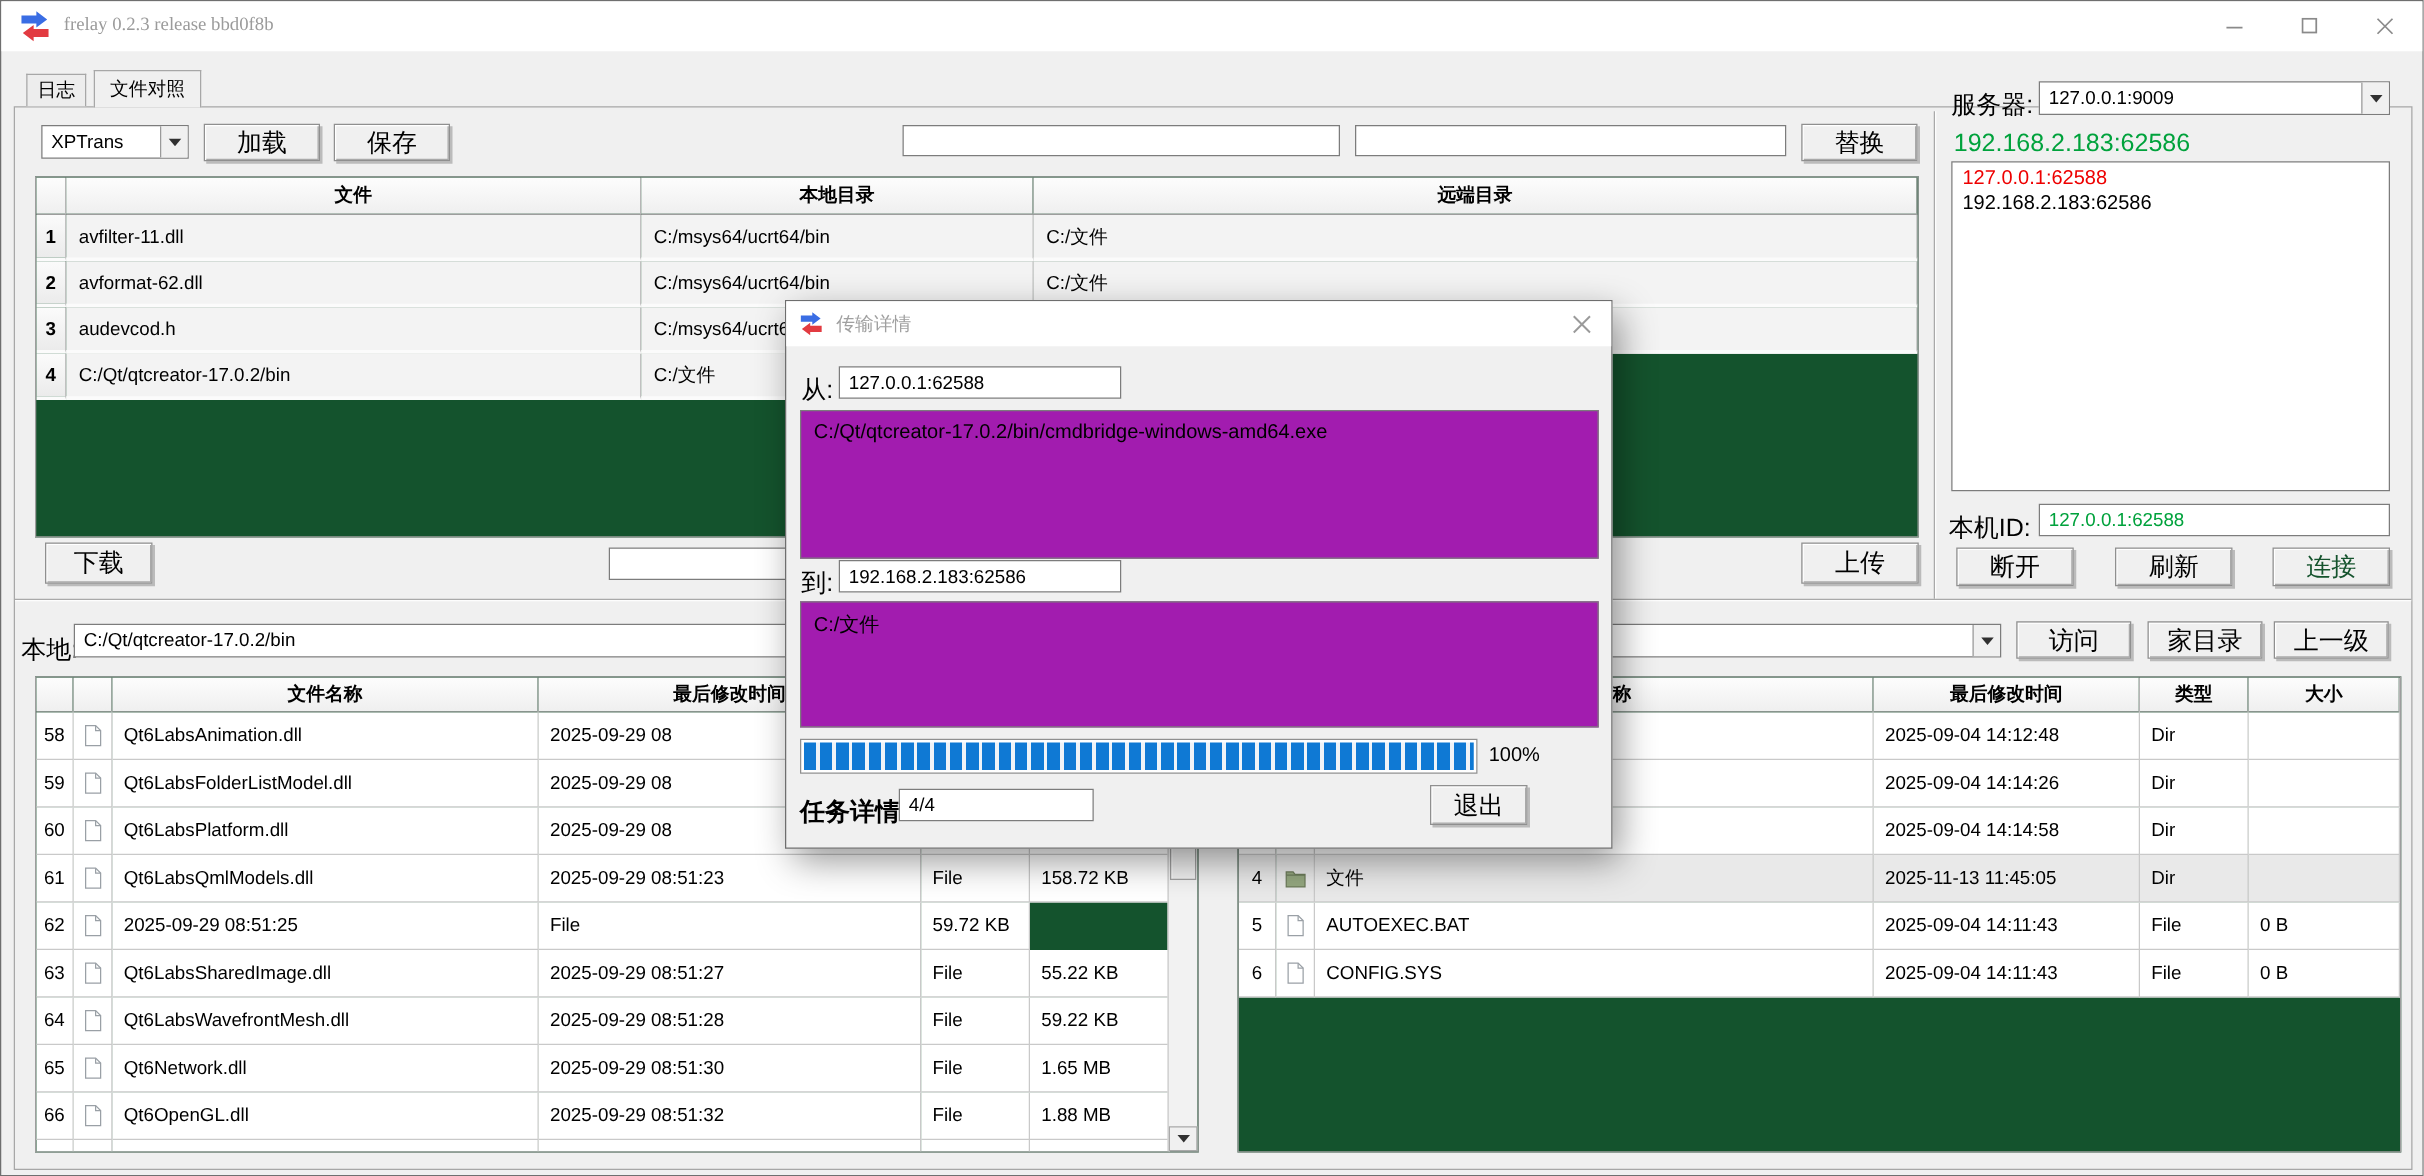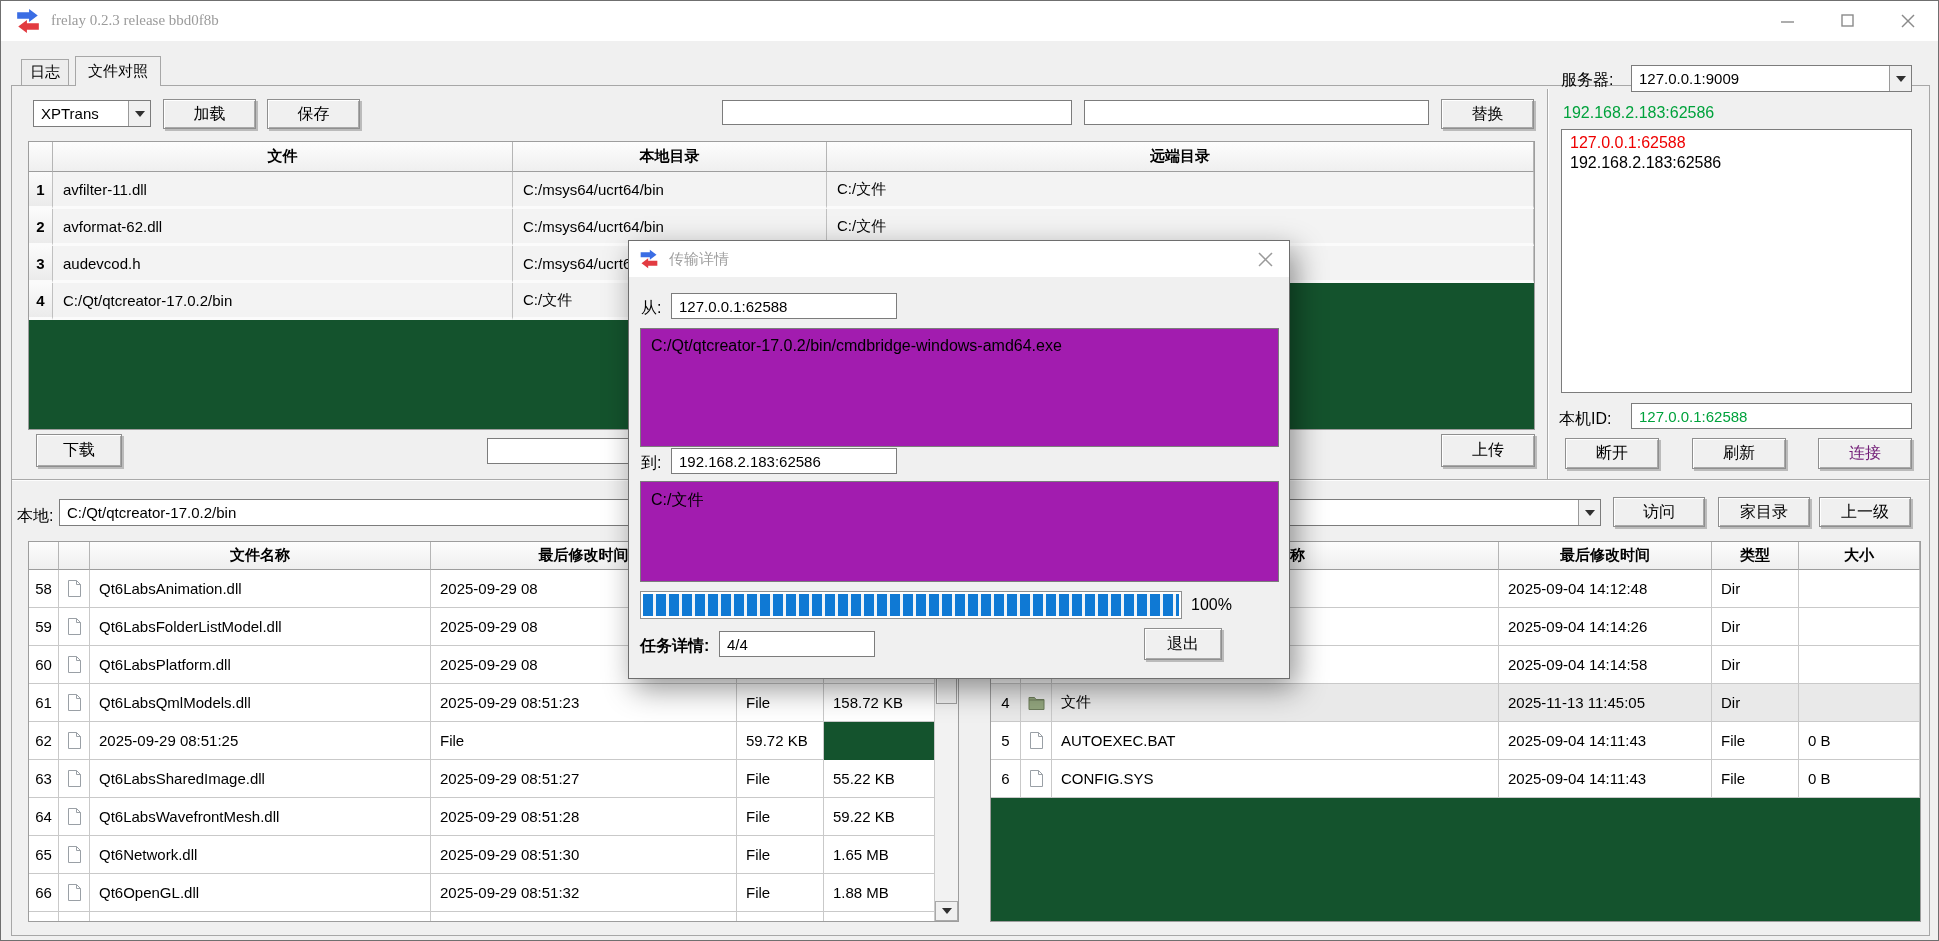--- a/index.html
+++ b/index.html
@@ -16,33 +16,33 @@
 
   
   .tab { position:absolute; display:flex; align-items:center; justify-content:center;
          border:1px solid #a7a7a7; border-bottom:none; background:#f0f0f0; z-index:3; }
   .tab.active { top:55px; height:30px; }
   .tab.inactive { top:58px; height:26px; background:#ededed; }
   .tabpage { position:absolute; left:10px; top:84px; width:1919px; height:851px; border:1px solid #a7a7a7; background:#f0f0f0; z-index:1; }
 
   
   .btn { position:absolute; display:flex; align-items:center; justify-content:center;
-         background:#f0f0f0; border:1px solid #8f8f8f; font-size:16px; z-index:4;
+         background:#f0f0f0; border:1px solid #8f8f8f; font-size:20px; z-index:4;
          box-shadow: inset 1px 1px 0 #ffffff, inset -1px -1px 0 #a9a9a9, 2px 2px 0 rgba(90,90,90,.35); }
-  .btn.disabled { color:#701a75; }
+  .btn.disabled { color:#14532d; }
   .field { position:absolute; background:#fff; border:1px solid #7c7c7c; font-size:15px; padding:0 7px;
            font-family:"Liberation Sans","DejaVu Sans",sans-serif; z-index:4; }
   input.field { outline:none; }
   .combo { position:absolute; background:#fff; border:1px solid #7c7c7c; display:flex; align-items:center; z-index:4; }
   .combo .val { flex:1; padding:0 7px; white-space:nowrap; overflow:hidden; }
   .combo .arrowbox { width:22px; align-self:stretch; background:#f0f0f0; border-left:1px solid #9a9a9a;
                      display:flex; align-items:center; justify-content:center; }
   .tri-down { width:0; height:0; border-left:5px solid transparent; border-right:5px solid transparent; border-top:6px solid #303030; }
   .tri-up { width:0; height:0; border-left:5px solid transparent; border-right:5px solid transparent; border-bottom:6px solid #4a4a4a; }
-  .label { position:absolute; font-size:16px; z-index:4; white-space:nowrap; }
+  .label { position:absolute; font-size:20px; z-index:4; white-space:nowrap; }
 
   
   .tablebox { position:absolute; background:#14532d; border:1px solid #9d9d9d; z-index:2; overflow:hidden; }
   .t-row { display:grid; }
   .cell { display:flex; align-items:center; overflow:hidden; white-space:nowrap; }
   .hdr .cell { background:linear-gradient(#fdfdfd,#efefef); font-weight:bold; justify-content:center;
                border-right:1px solid #b5b5b5; border-bottom:1px solid #9d9d9d; }
   .num { background:linear-gradient(#fbfbfb,#ebebeb); justify-content:center;
          border-right:1px solid #9d9d9d; border-bottom:1px solid #c4c4c4; }
   .xfer-grid { grid-template-columns:24px 460px 314px 1fr; }

